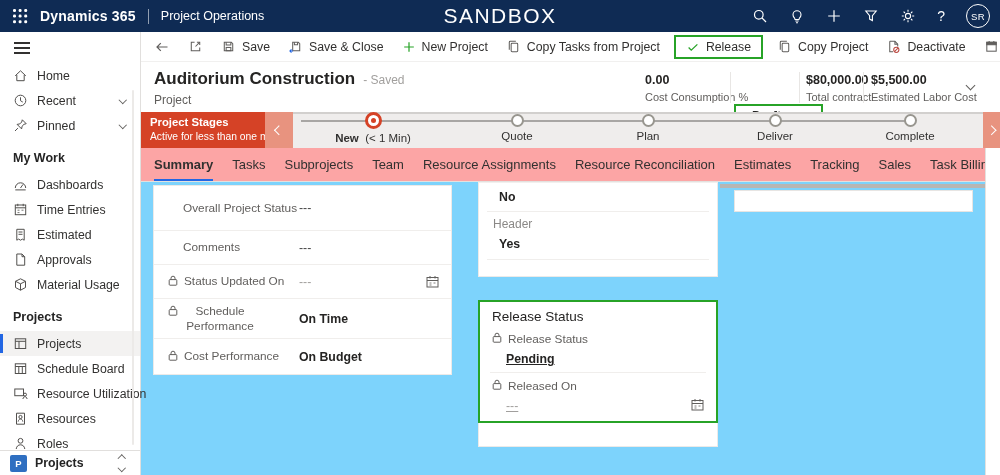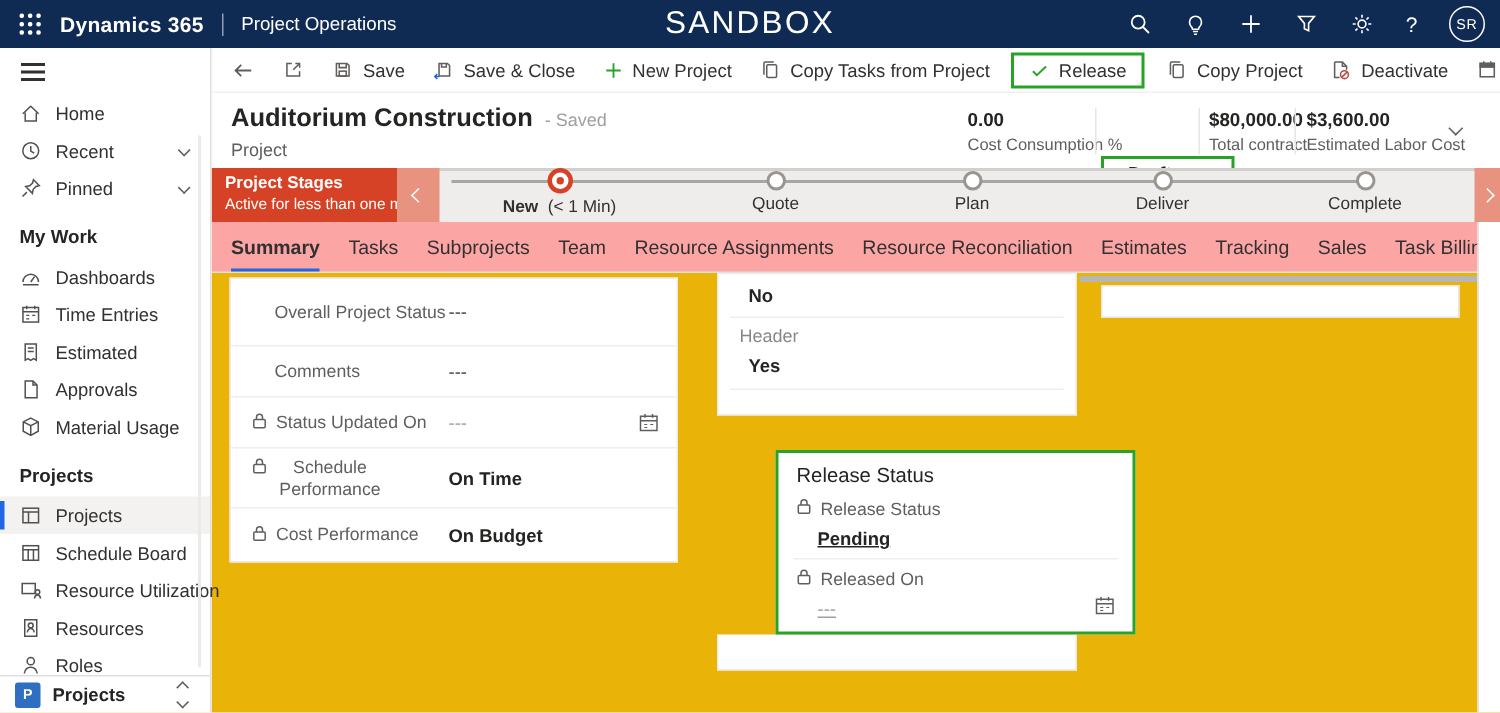--- a/index.html
+++ b/index.html
@@ -78,21 +78,21 @@
   .stage .dot.active::after { content:""; position:absolute; left:50%; top:50%; width:5px; height:5px; margin:-2.5px 0 0 -2.5px; border-radius:50%; background:#d54226; }
   .stage .lbl { margin-top:3px; font-size:11.5px; color:#323130; white-space:nowrap; }
   .stage .lbl b { font-weight:bold; }
 
   
   .tab-bar { position:absolute; left:141px; top:148px; right:0; height:34px; background:#fca5a5; border-bottom:1px solid #e3e1df; display:flex; align-items:flex-end; gap:19px; padding-left:13px; font-size:13px; color:#323130; z-index:8; }
   .tab { padding-bottom:9px; cursor:pointer; white-space:nowrap; }
   .tab.active { font-weight:bold; border-bottom:2px solid #2266e3; padding-bottom:7px; }
 
   
-  .content { position:absolute; left:141px; top:182px; right:0; bottom:0; background:#eab308; }
+  .content { position:absolute; left:141px; top:182px; right:0; bottom:0; background:#7dd3fc; }
   .hthumb { position:absolute; left:579px; top:2px; width:277px; height:4px; background:#b8b6b4; cursor:pointer; }
   .vscroll { position:absolute; left:985px; top:148px; bottom:0; width:15px; background:#fff; border-left:1px solid #e3e1df; z-index:12; cursor:pointer; }
 
   .card { position:absolute; background:#fff; border:1px solid #eceae8; }
   .card-left { left:12px; top:3px; width:299px; height:190px; }
   .frow { display:flex; align-items:center; padding:0 12px 0 14px; border-bottom:1px solid #f0eeec; position:relative; }
   .frow:last-child { border-bottom:none; }
   .frow.h46{height:45px;} .frow.h34{height:34px;} .frow.h40{height:40px;} .frow.h35{height:35px;}
   .flabel { width:131px; flex:none; display:flex; align-items:flex-start; gap:6px; font-size:11.8px; color:#605e5c; line-height:1.25; }
   .flabel.nolock { padding-left:15px; }
@@ -103,21 +103,21 @@
   .fval.strong { font-weight:bold; color:#252423; }
   .fval.dim { color:#a19f9d; }
   .fcal { margin-left:auto; cursor:pointer; display:flex; }
 
   .card-mid { left:337px; top:0; width:240px; height:95px; border-top-color:#f2f0ee; }
   .mid-abs { position:absolute; }
   .mid-val { font-size:12.3px; font-weight:bold; color:#252423; cursor:pointer; }
   .mid-label { font-size:12px; color:#8a8886; }
   .mid-div { position:absolute; left:8px; right:8px; height:1px; background:#f0eeec; }
 
-  .card-release { left:337px; top:118px; width:240px; height:123px; border:2px solid #27a327; background:#fff; z-index:2;margin-left:39px; }
+  .card-release { left:337px; top:118px; width:240px; height:123px; border:2px solid #27a327; background:#fff; z-index:2; }
   .rel-title { position:absolute; left:12px; top:7px; font-size:13.5px; color:#252423; }
   .rel-lockrow { position:absolute; display:flex; align-items:flex-start; gap:6px; font-size:11.8px; color:#605e5c; }
   .rel-val { position:absolute; font-size:12.3px; cursor:pointer;text-decoration:underline; }
   .rel-val.strong { font-weight:bold; color:#252423; }
   .rel-val.dim { color:#a19f9d; }
   .rel-div { position:absolute; left:10px; right:10px; top:70px; height:1px; background:#f0eeec; }
   .card-ext { left:337px; top:241px; width:240px; height:24px; border-top:none; }
   .card-right { left:593px; top:8px; width:239px; height:22px; border-color:#e7e5e3; }
 
   svg { flex:none; }
@@ -409,21 +409,21 @@
       <div class="v">Draft</div>
       <div class="l">Tasks status</div>
     </div>
     <div class="stat-sep" style="left:658px;"></div>
     <div class="stat" style="left:665px;">
       <div class="v">$80,000.00</div>
       <div class="l">Total contract</div>
     </div>
     <div class="stat-sep" style="left:722px;"></div>
     <div class="stat" style="left:730px;">
-      <div class="v">$3,600.00</div>
+      <div class="v">$5,500.00</div>
       <div class="l">Estimated Labor Cost</div>
     </div>
     <span class="chev down rh-chev" style="left:826px; top:20px; width:7px; height:7px;"></span>
   </div>
 
   <div class="bpf">
     <div class="bpf-line"></div>
 
     <div class="stage" style="left:232px;">
       <div class="dot active"></div>

